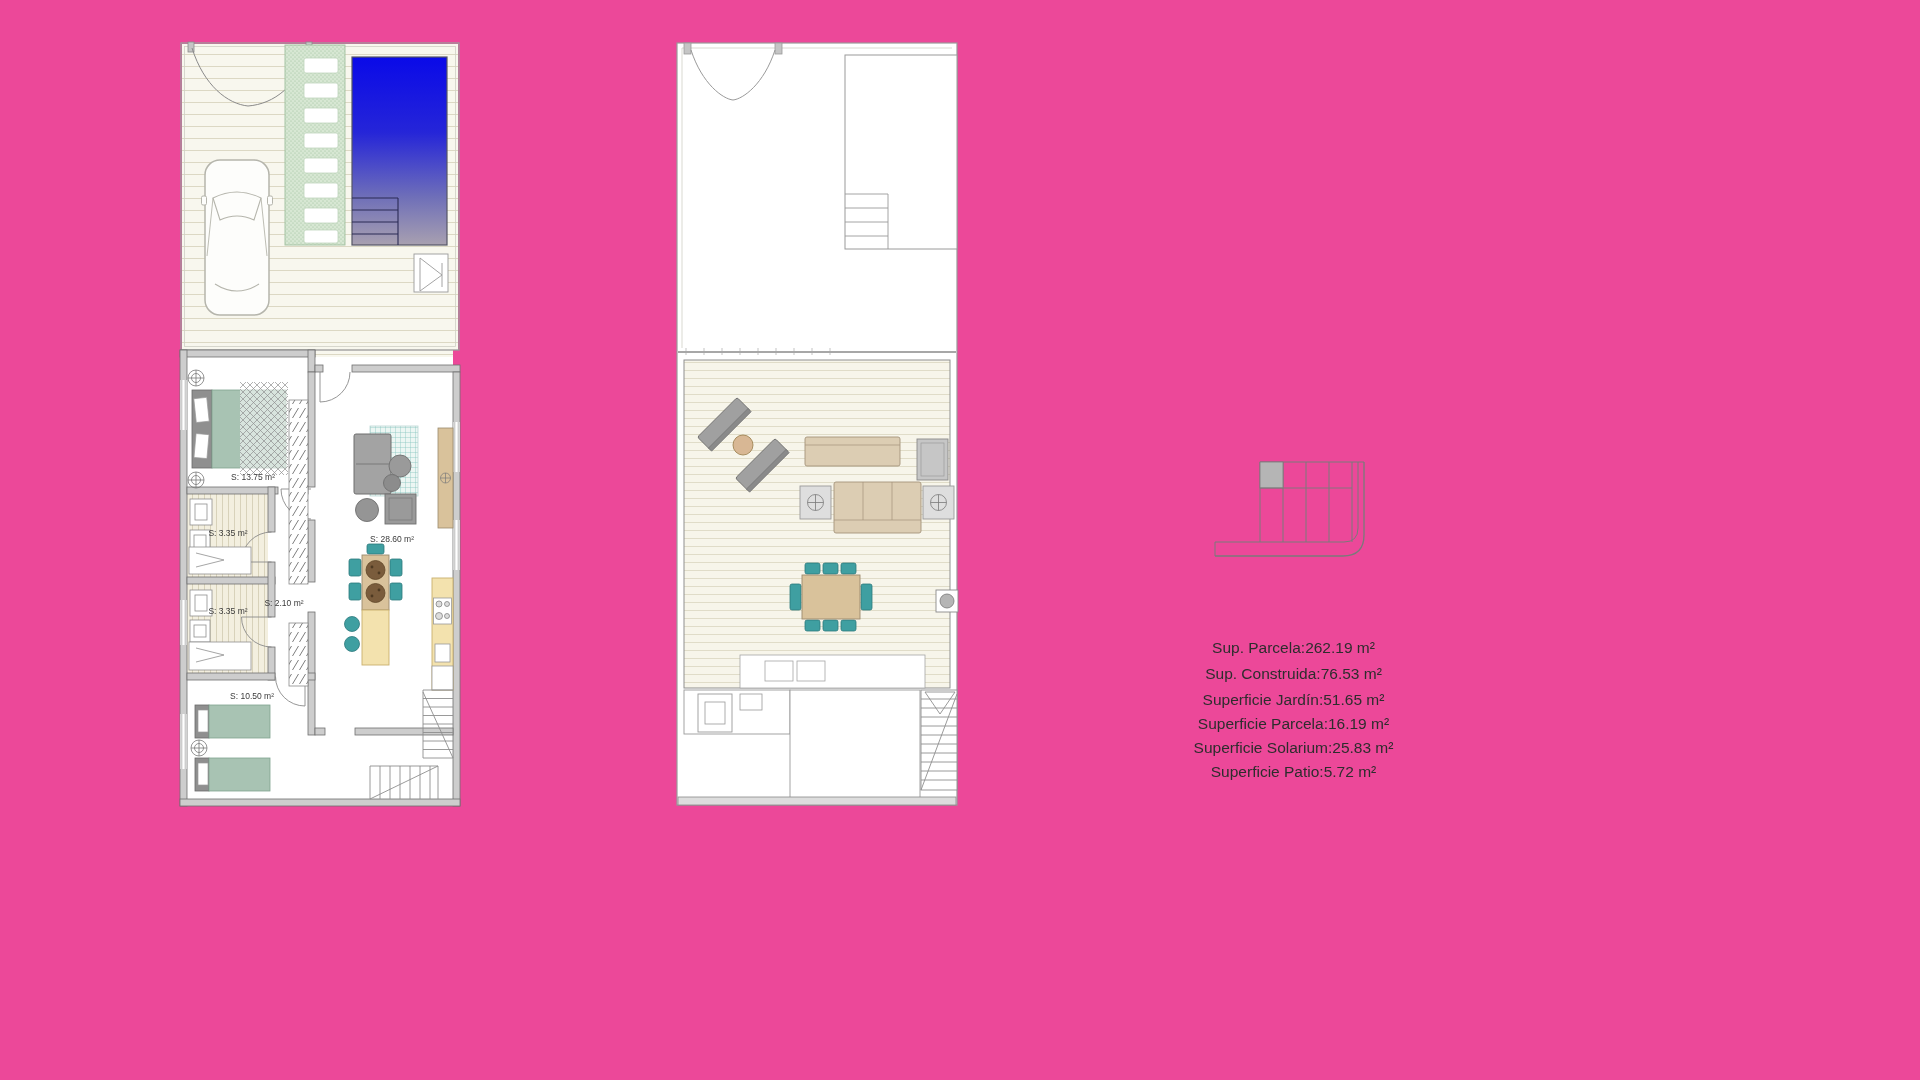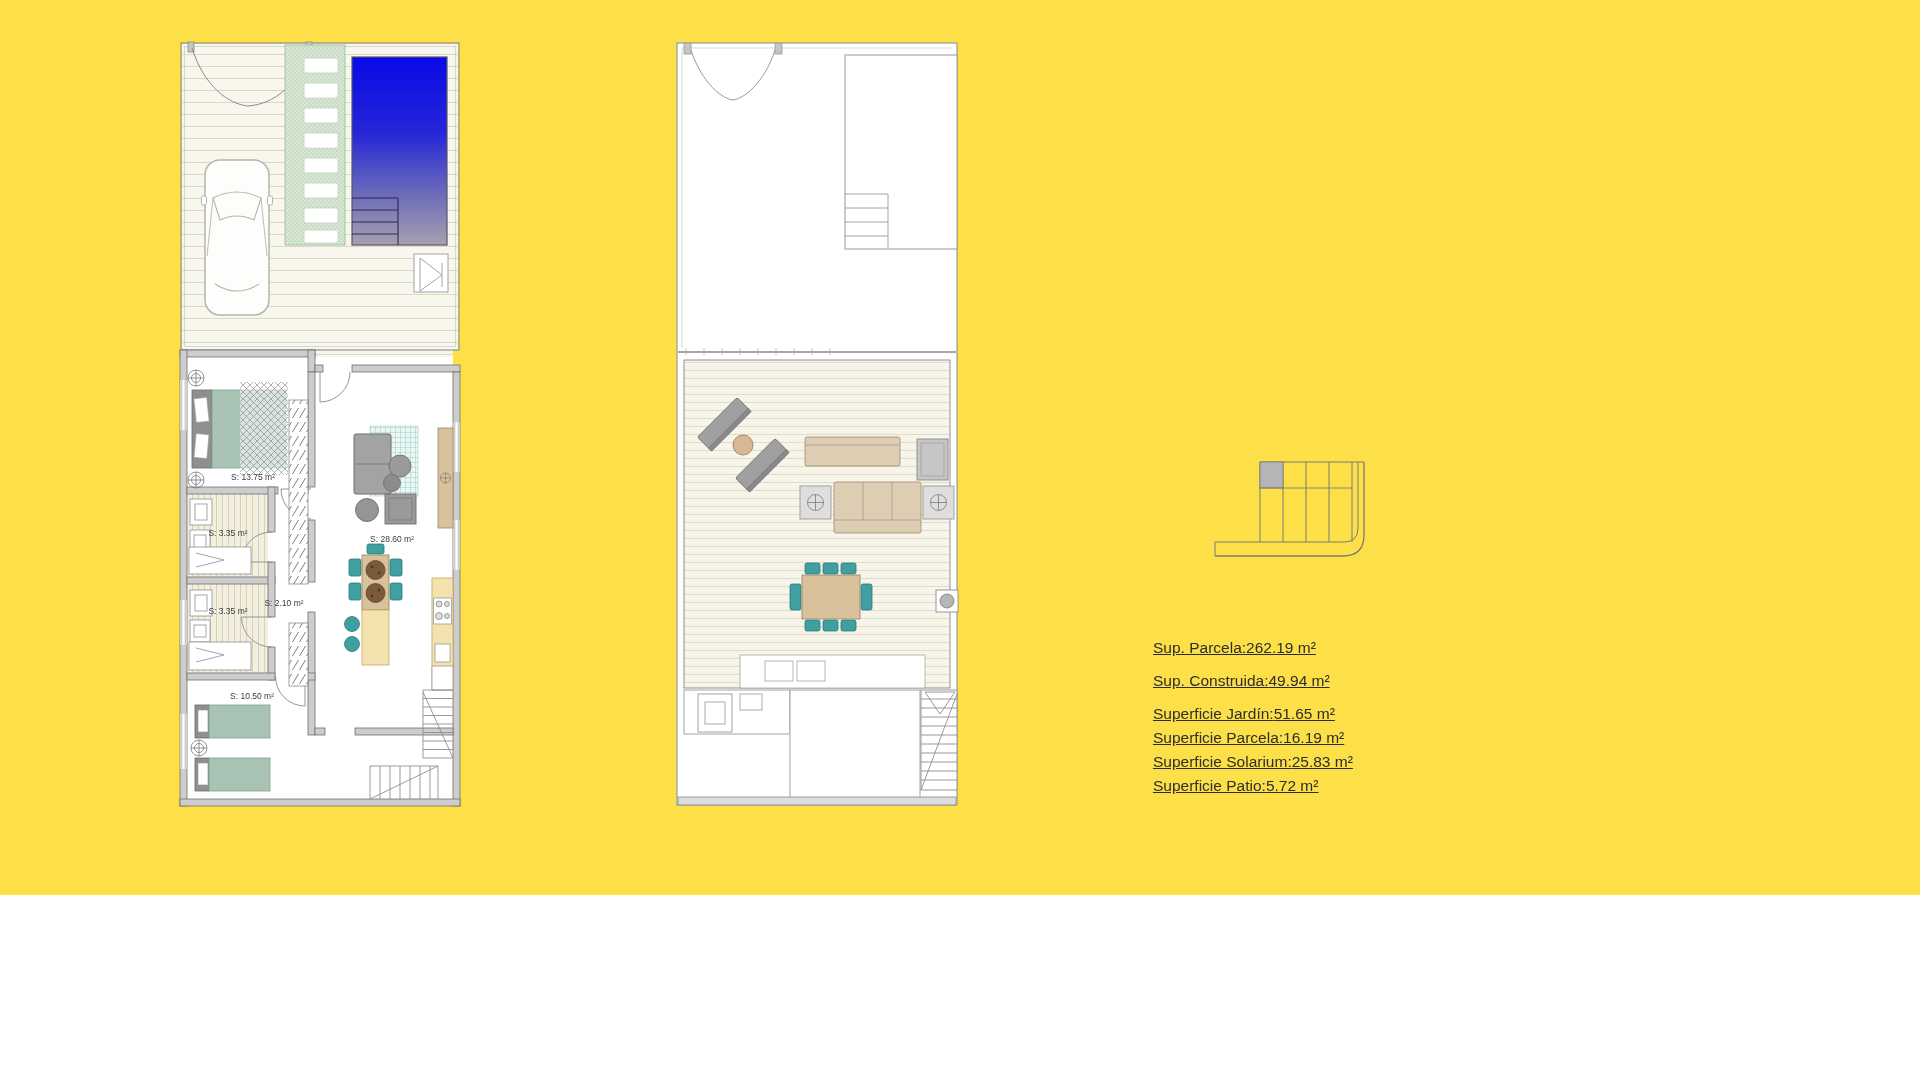--- a/index.html
+++ b/index.html
@@ -1,24 +1,24 @@
 <!DOCTYPE html>
 <html><head>
 <meta charset="utf-8">
 <style>
   html,body{margin:0;padding:0;background:#ffffff;}
-  .canvas{position:relative;width:1920px;height:895px;background:#fde047;overflow:hidden;
+  .canvas{position:relative;width:1920px;height:1080px;background:#ec4899;overflow:hidden;
           font-family:"Liberation Sans",sans-serif;}
   svg{position:absolute;overflow:visible;}
   .plan-ground{left:180px;top:42px;}
   .plan-solarium{left:676px;top:42px;}
   .stair-detail{left:1213px;top:455px;}
   .summary{position:absolute;left:1153px;top:636px;width:281px;color:#2d2d2d;}
-  .srow{display:flex;justify-content:flex-start;font-size:15.5px;line-height:24px;text-decoration:underline;}
-  .srow.gap{margin-top:9px;}
+  .srow{display:flex;justify-content:center;font-size:15.5px;line-height:24px;}
+  .srow.gap{margin-top:2px;}
   .room-label{font-size:8.5px;fill:#3a3a3a;}
 </style>
 </head>
 <body>
 
 <div class="canvas">
 
   <svg class="plan plan-ground" width="280" height="764" viewBox="0 0 280 764">
     <defs>
       <pattern id="hstripe" width="6" height="12" patternUnits="userSpaceOnUse">
@@ -385,21 +385,21 @@
     </g>
   </svg>
 
   <div class="summary">
     <div class="srow">
       <span>Sup. Parcela:</span>
       <span>262.19 m²</span>
     </div>
     <div class="srow gap">
       <span>Sup. Construida:</span>
-      <span>49.94 m²</span>
+      <span>76.53 m²</span>
     </div>
     <div class="srow gap">
       <span>Superficie Jardín:</span>
       <span>51.65 m²</span>
     </div>
     <div class="srow">
       <span>Superficie Parcela:</span>
       <span>16.19 m²</span>
     </div>
     <div class="srow">

